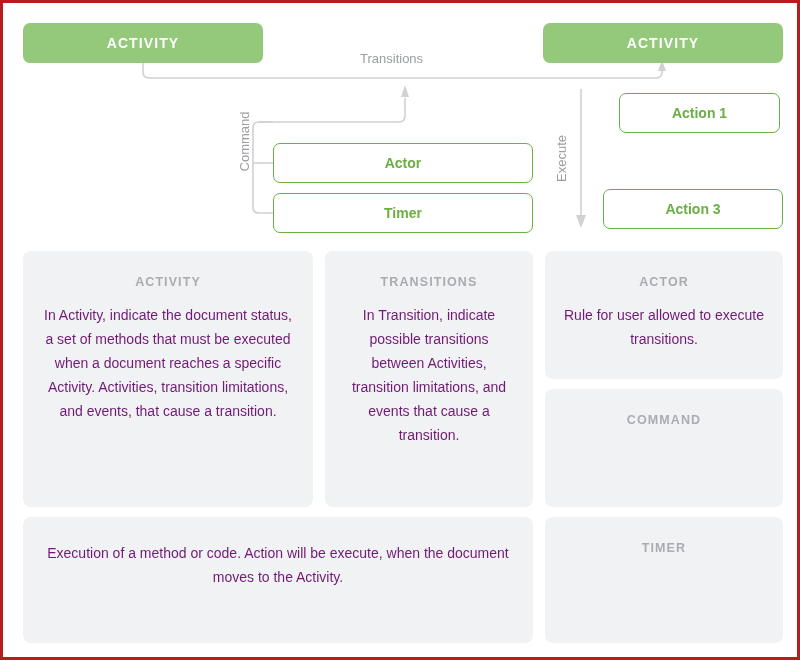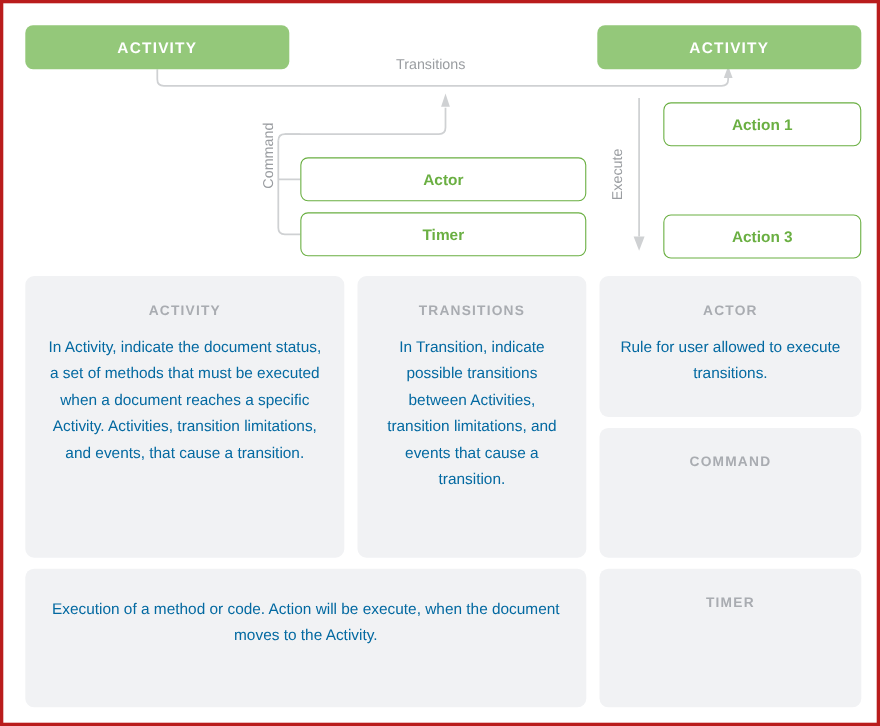--- a/index.html
+++ b/index.html
@@ -58,23 +58,23 @@
     color: #6aaf42;
     font-size: 14px;
     font-weight: bold;
     height: 40px;
   }
 
   #activity-left  { left: 20px;  top: 20px;  width: 240px; }
   #activity-right { left: 540px; top: 20px;  width: 240px; }
   #node-actor     { left: 270px; top: 140px; width: 260px; }
   #node-timer     { left: 270px; top: 190px; width: 260px; }
-  #node-action-1  { left: 600px; top: 90px;  width: 180px; }
+  #node-action-1  { left: 616px; top: 90px;  width: 161px; }
   #node-action-2  { left: 600px; top: 140px; width: 180px; }
-  #node-action-3  { left: 600px; top: 192px; width: 180px; }
+  #node-action-3  { left: 600px; top: 186px; width: 180px; }
 
   .edge-label {
     position: absolute;
     color: #9a9da1;
     font-size: 13px;
     white-space: nowrap;
   }
   #label-transitions { left: 357px; top: 48px; }
   #label-command {
     left: 206px;
@@ -110,21 +110,21 @@
     text-align: center;
   }
   .card-title {
     color: #a9acb1;
     font-size: 12.5px;
     font-weight: bold;
     letter-spacing: 1.1px;
     margin-bottom: 14px;
   }
   .card-body {
-    color: #0369a1;
+    color: #701a75;
     font-size: 14px;
     line-height: 1.72;
   }
 
   #card-activity    { left: 20px;  top: 8px;   width: 290px; height: 256px; }
   #card-transitions { left: 322px; top: 8px;   width: 208px; height: 256px; }
   #card-actor       { left: 542px; top: 8px;   width: 238px; height: 128px; }
   #card-command     { left: 542px; top: 146px; width: 238px; height: 118px; }
   #card-actions     { left: 20px;  top: 274px; width: 510px; height: 126px; }
   #card-timer       { left: 542px; top: 274px; width: 238px; height: 126px; }

